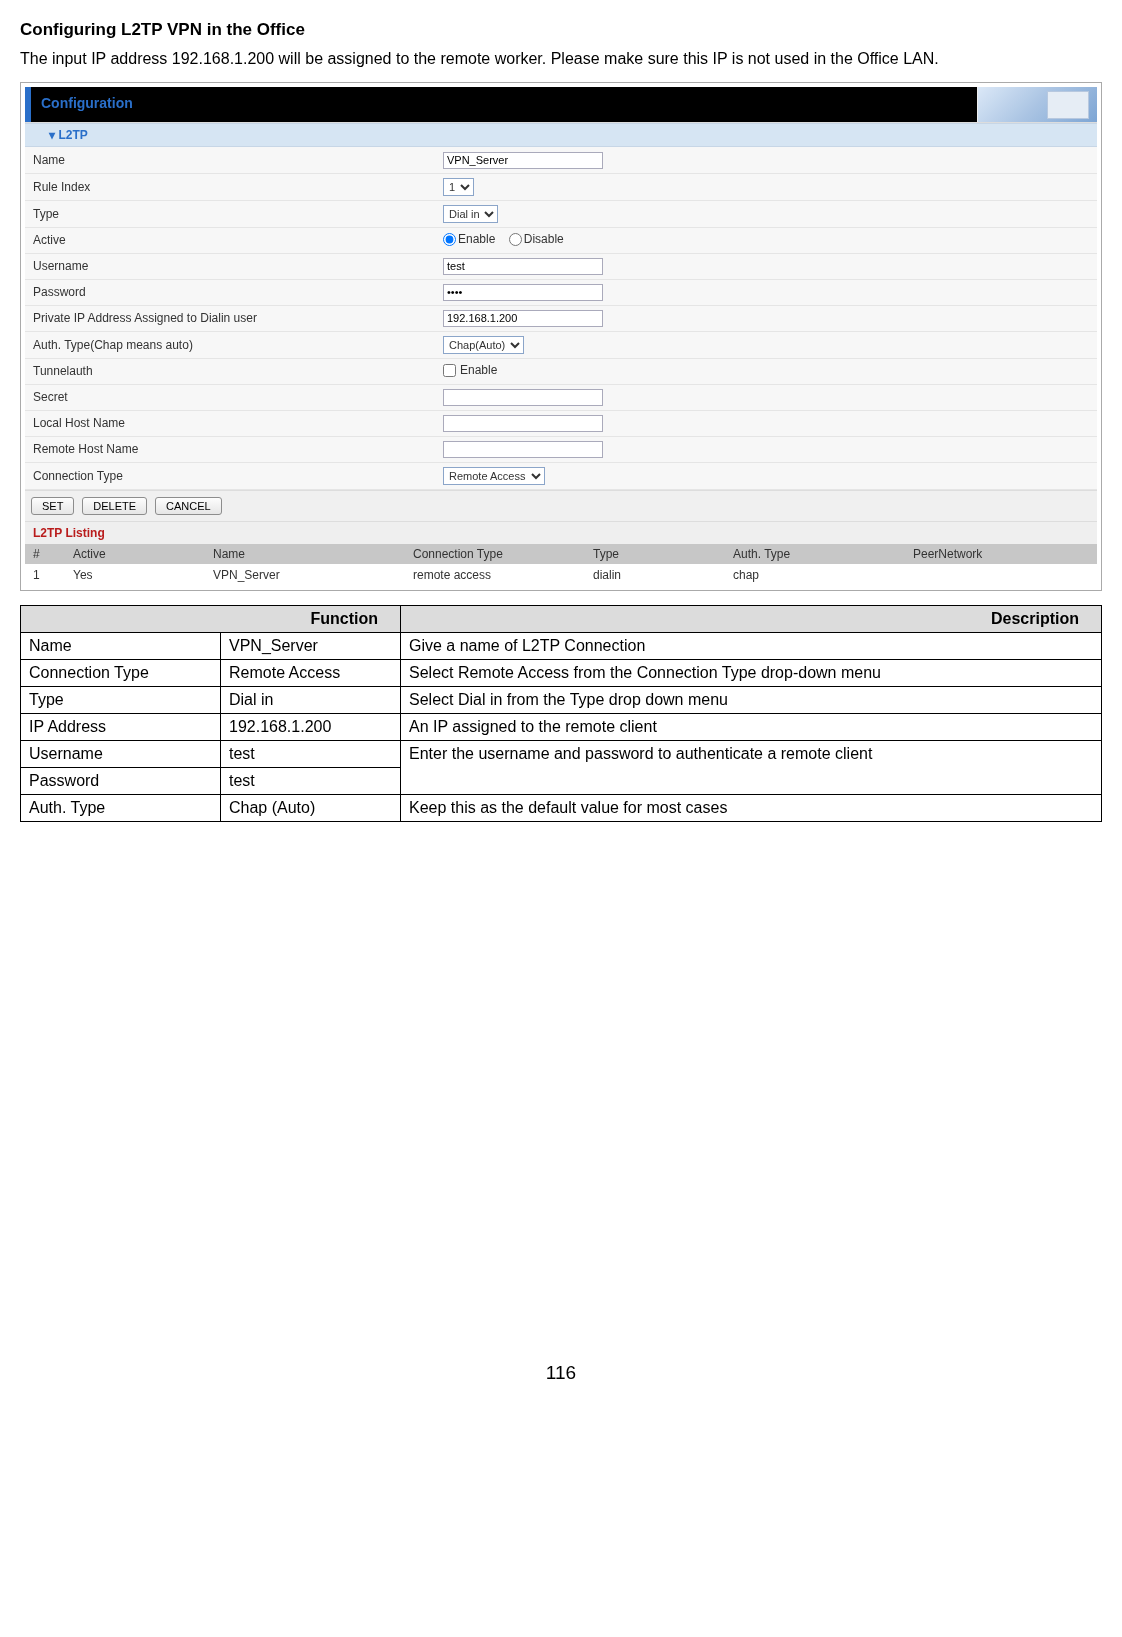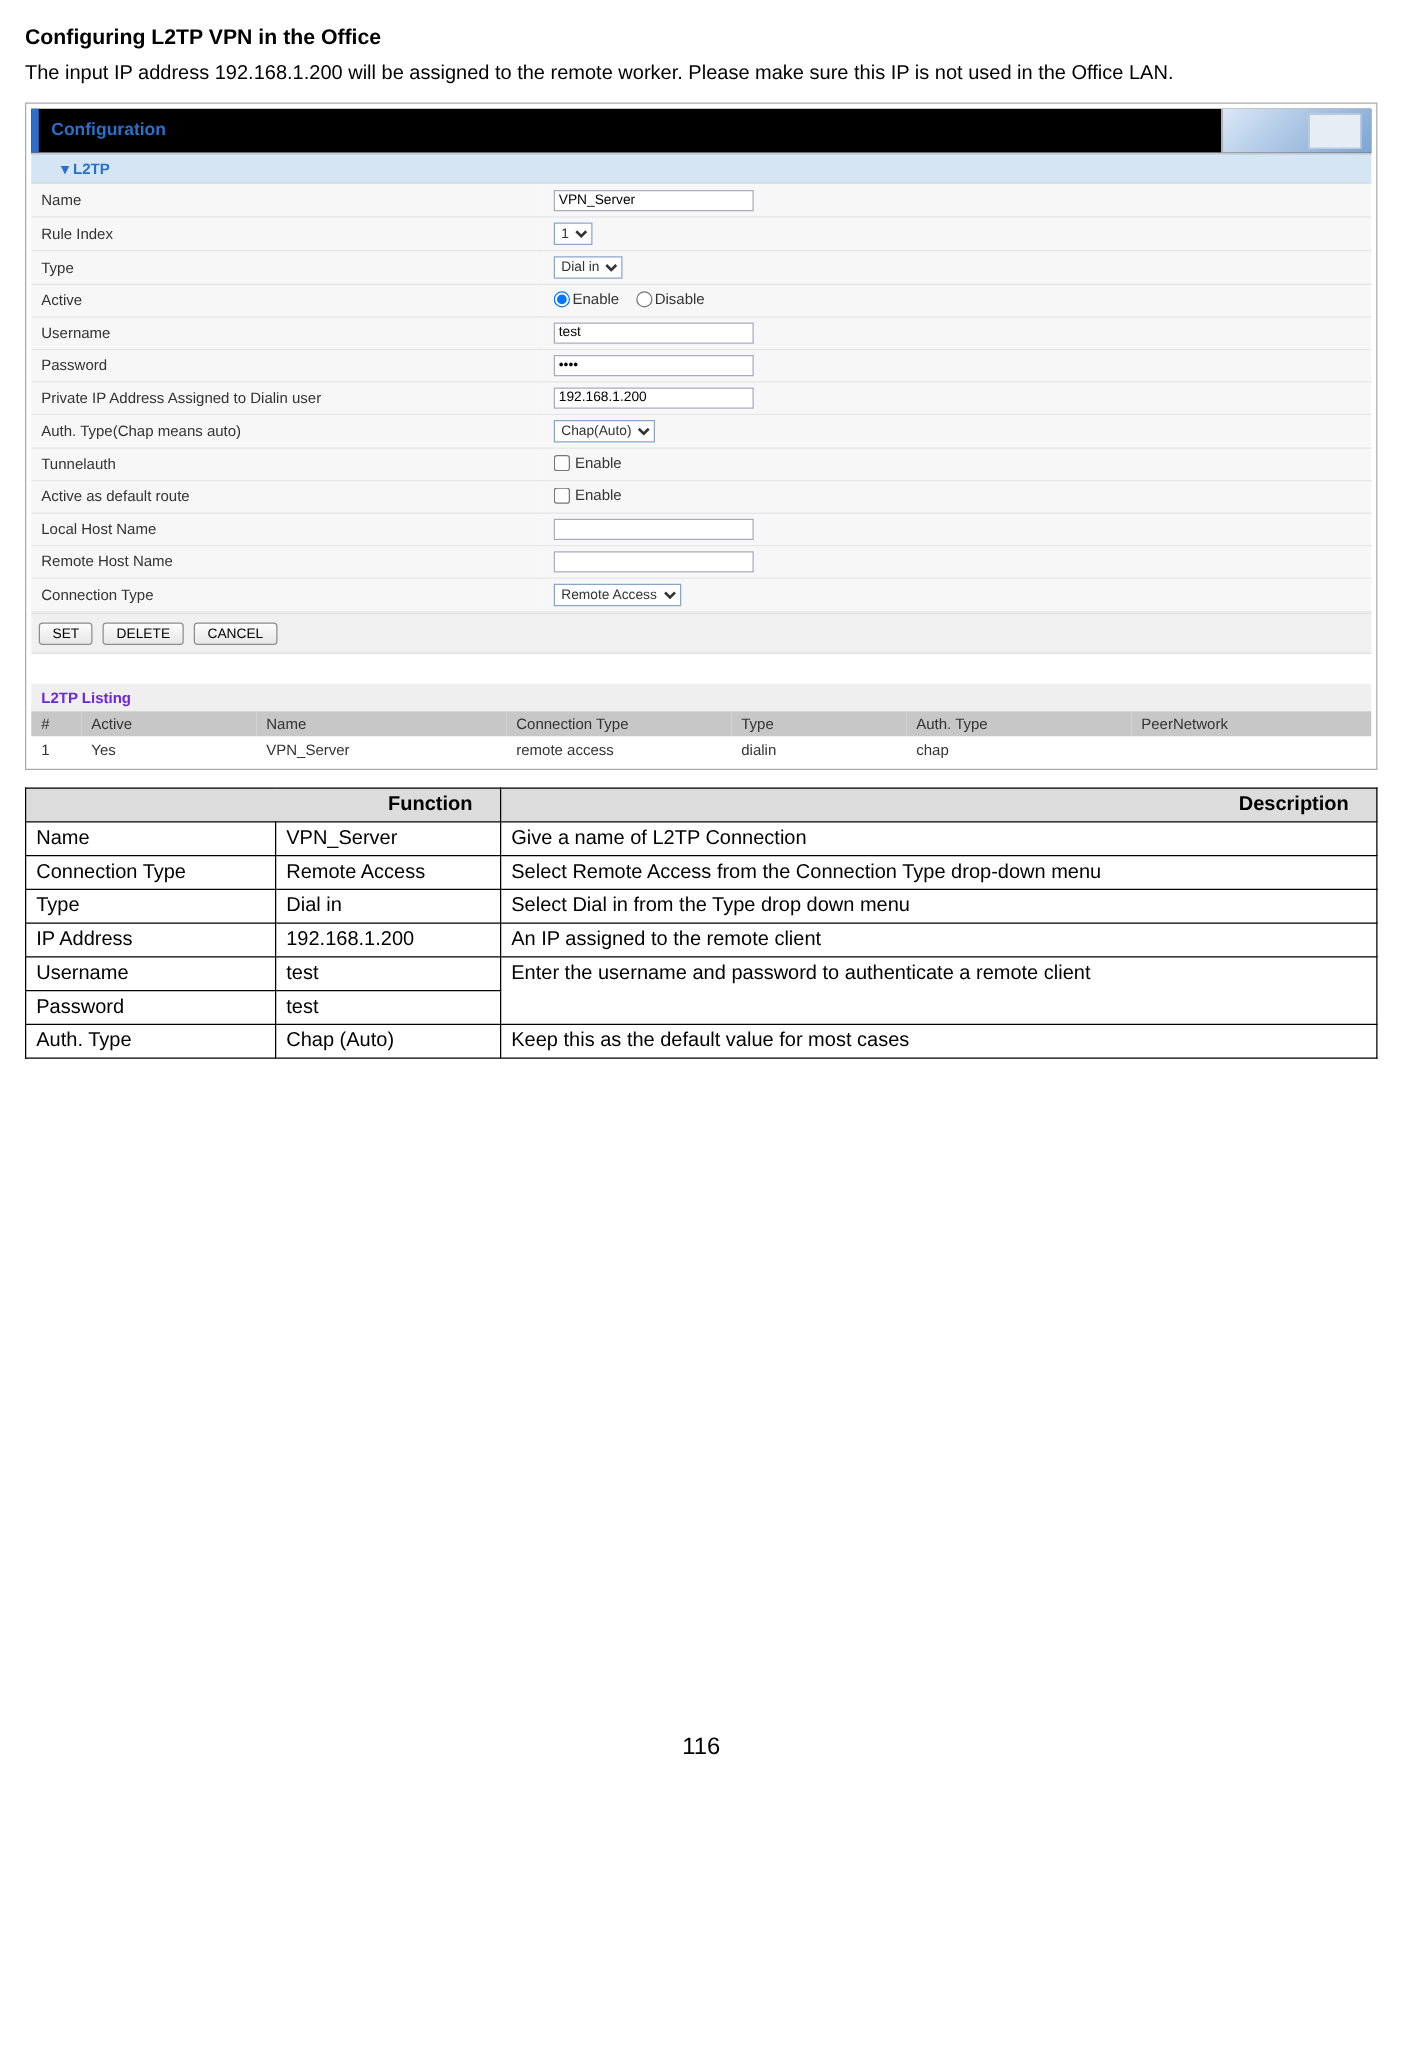--- a/index.html
+++ b/index.html
@@ -116,23 +116,22 @@
       border: 1px solid #8d8d8d;
       background: linear-gradient(#fdfdfd,#e6e6e6);
       border-radius: 3px;
       margin-right: 4px;
       cursor: pointer;
     }
     .listing-title {
       background: #efefef;
       font-size: 12px;
       font-weight: bold;
-      color: #6d28d9;
+      color: #b91c1c;
       padding: 4px 8px;
-      margin-top: 24px;
     }
     .listing-table {
       width: 100%;
       border-collapse: collapse;
       font-size: 12px;
     }
     .listing-table th {
       background: #c7c7c7;
       color: #333;
       font-weight: normal;
@@ -233,25 +232,22 @@
       <td><select class="select-input"><option>Chap(Auto)</option></select></td>
     </tr>
     <tr>
       <td class="label-col">Tunnelauth</td>
       <td><span class="checkbox-wrap">
               <input type="checkbox" style="">
               <span>Enable</span>
             </span></td>
     </tr>
     <tr>
-      <td class="label-col">Active as default route</td>
-      <td><span class="checkbox-wrap">
-              <input type="checkbox" style="">
-              <span>Enable</span>
-            </span></td>
+      <td class="label-col">Secret</td>
+      <td><input type="text" class="text-input" value="" style=""></td>
     </tr>
     <tr>
       <td class="label-col">Local Host Name</td>
       <td><input type="text" class="text-input" value="" style=""></td>
     </tr>
     <tr>
       <td class="label-col">Remote Host Name</td>
       <td><input type="text" class="text-input" value="" style=""></td>
     </tr>
     <tr>

